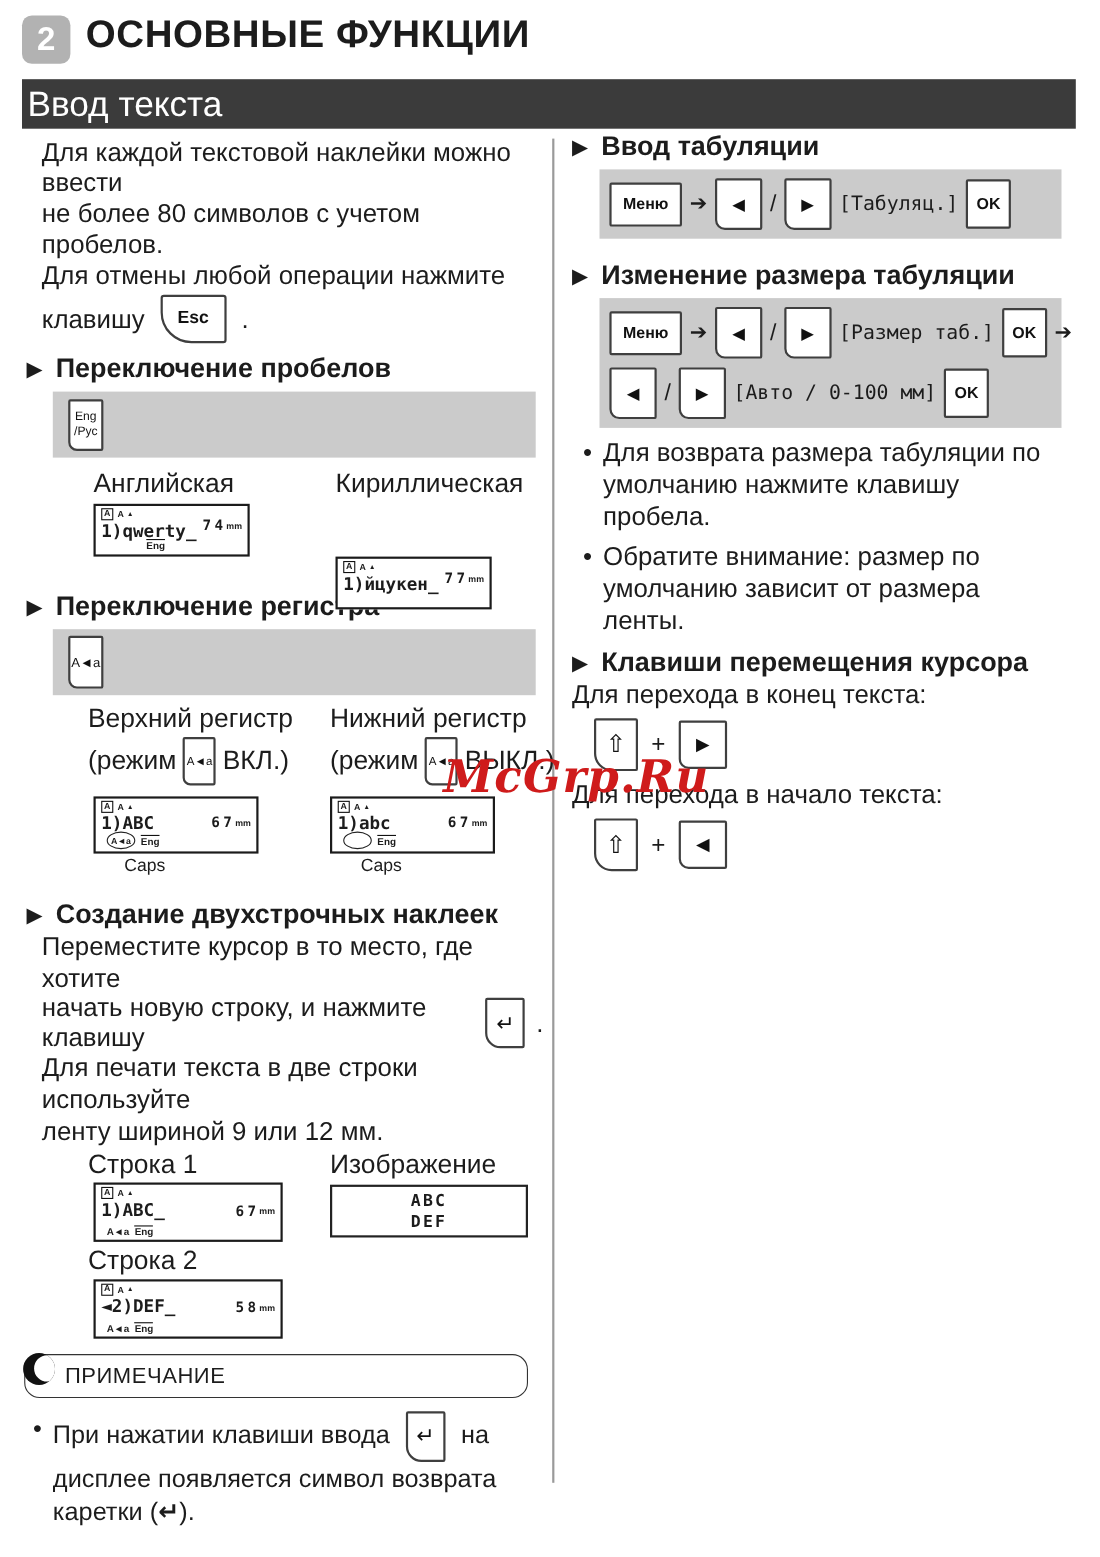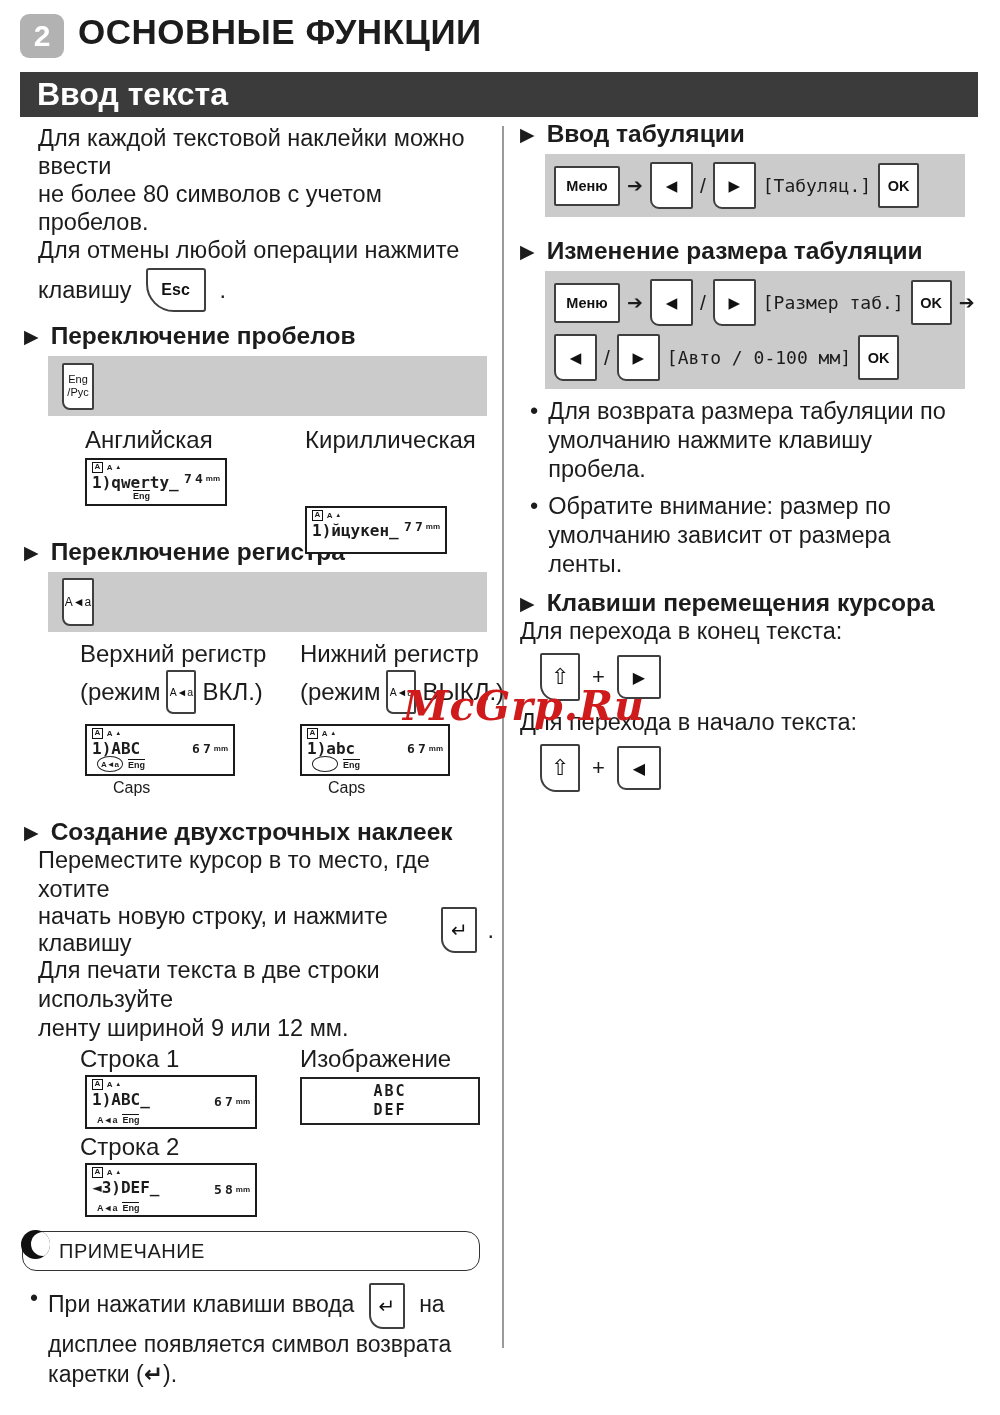--- a/index.html
+++ b/index.html
@@ -4,21 +4,21 @@
 <style>
   html,body{margin:0;padding:0;background:#fff;}
   .page{position:relative;width:1000px;height:1415px;background:#fff;overflow:hidden;
         font-family:"Liberation Sans","DejaVu Sans",sans-serif;color:#1c1c1c;}
   
   .badge{position:absolute;left:20px;top:14px;width:44px;height:44px;background:#b2b2b2;
          border-radius:9px;color:#fff;font-size:30px;font-weight:bold;
          display:flex;align-items:center;justify-content:center;}
   .chapter-title{position:absolute;left:78px;top:12px;margin:0;font-size:35px;font-weight:bold;letter-spacing:.5px;}
   .section-bar{position:absolute;left:20px;top:72px;width:958px;height:45px;background:#3b3b3b;}
-  .section-bar span{display:block;padding-left:17px;font-size:32px;font-weight:bold;color:#fff;line-height:45px;}
+  .section-bar span{display:block;padding-left:5px;font-size:32px;font-weight:normal;color:#fff;line-height:45px;}
   .divider{position:absolute;left:502px;top:126px;width:2px;height:1222px;background:#9a9a9a;}
   
   .col{position:absolute;top:124px;}
   .col-left{left:24px;width:470px;}
   .col-right{left:520px;top:120px;width:466px;}
   
   .intro{margin-left:14px;font-size:23.5px;line-height:28px;}
   .bodytext{margin-left:14px;font-size:23.5px;line-height:29px;}
   .label{font-size:24px;}
   .sec-title{display:flex;align-items:center;gap:12px;font-size:24.5px;font-weight:bold;}
@@ -280,21 +280,21 @@
     <div class="row h30 mt2">
       <span class="pos pa2 label">Строка 2</span>
     </div>
     <div class="row h56">
       <div class="lcd w172 pos pa">
         <div class="lcd-ind">
           <span class="ind-box">A</span>
           <span class="ind">A</span>
           <span class="ind-caret">▴</span>
         </div>
-        <div class="lcd-main">◄3)DEF_</div>
+        <div class="lcd-main">◄2)DEF_</div>
         <div class="botrow">
           <span class="aaa">A◄a</span>
           <span class="eng">Eng</span>
         </div>
         <div class="lcd-size">
           <span class="sz">58</span>
           <span class="unit">mm</span>
         </div>
       </div>
     </div>

